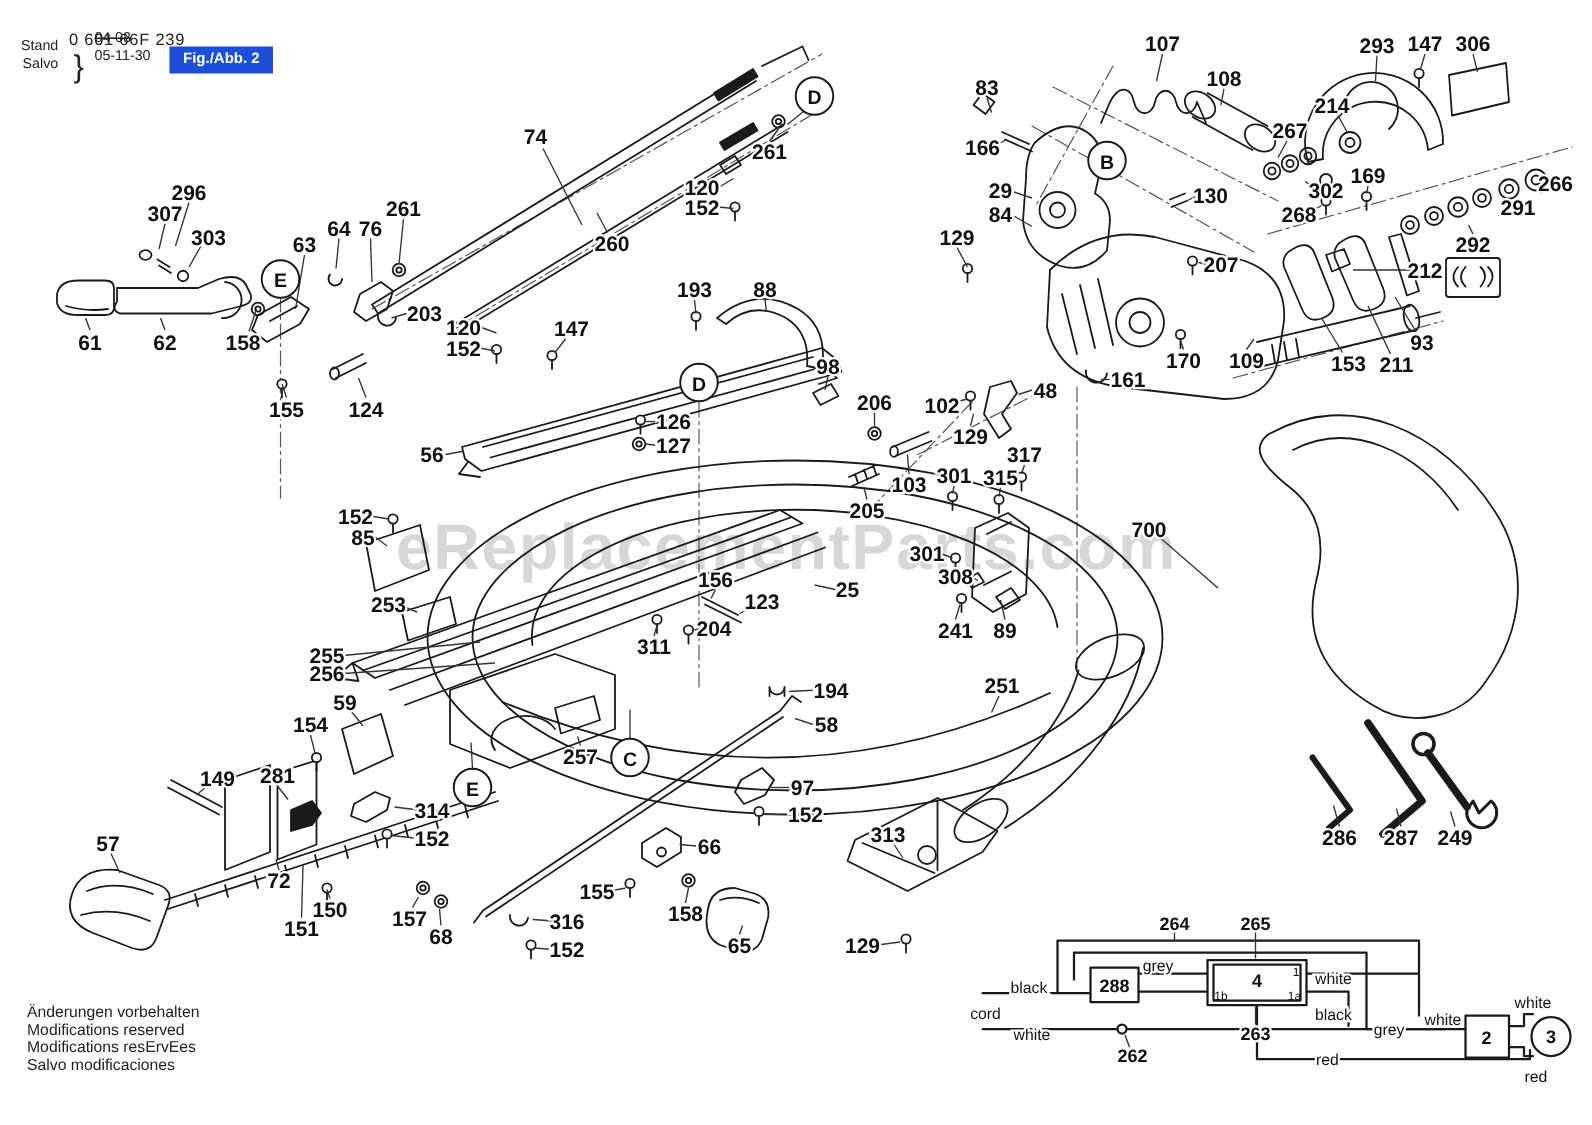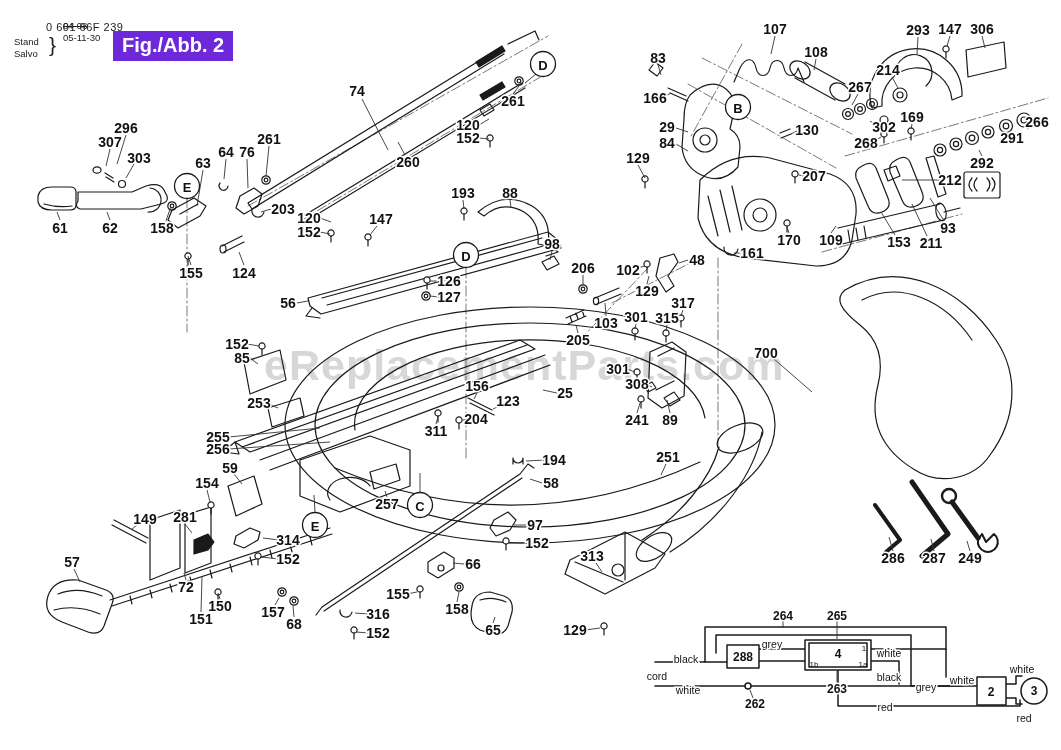--- a/index.html
+++ b/index.html
@@ -1,24 +1,24 @@
 <!DOCTYPE html>
 <html><head>
 <meta charset="utf-8">
 <style>
   html,body{margin:0;padding:0;background:#fff;}
   .page{position:relative;width:1061px;height:750px;background:#fff;overflow:hidden;
         font-family:"Liberation Sans",sans-serif;color:#111;}
   .hdr-code{position:absolute;left:46px;top:21px;font-size:11px;letter-spacing:.5px;color:#222;}
-  .hdr-labels{position:absolute;left:14px;top:36px;font-size:9.5px;line-height:11.5px;color:#222;}
+  .hdr-labels{position:absolute;left:14px;top:25px;font-size:9.5px;line-height:11.5px;color:#222;text-align:right;}
   .hdr-brace{position:absolute;left:49px;top:33px;font-size:21px;font-weight:400;color:#222;}
   .hdr-vals{position:absolute;left:63px;top:20px;font-size:9.5px;line-height:11.5px;color:#222;}
   .struck{text-decoration:line-through;}
-  .figbox{position:absolute;left:113px;top:31px;background:#6d28d9;color:#fff;font-weight:bold;
-          font-size:20px;padding:3px 9px 4px 9px;}
+  .figbox{position:absolute;left:113px;top:31px;background:#1d4ed8;color:#fff;font-weight:bold;
+          font-size:10px;padding:3px 9px 4px 9px;}
   .watermark{position:absolute;left:264px;top:341px;font-size:43px;font-weight:600;
              color:#bdbdbd;opacity:.6;letter-spacing:1px;white-space:nowrap;}
   .footer{position:absolute;left:18px;top:670px;font-size:10.5px;line-height:11.5px;color:#222;}
   svg{position:absolute;left:0;top:0;}
   .co{font:bold 14px "Liberation Sans",sans-serif;fill:#111;text-anchor:middle;
       dominant-baseline:central;paint-order:stroke;stroke:#fff;stroke-width:3px;}
   .lt{font:bold 13px "Liberation Sans",sans-serif;fill:#111;text-anchor:middle;dominant-baseline:central;}
   .wl{font:10.5px "Liberation Sans",sans-serif;fill:#111;text-anchor:middle;dominant-baseline:central;
       paint-order:stroke;stroke:#fff;stroke-width:3px;}
   .wn{font:bold 12px "Liberation Sans",sans-serif;fill:#111;text-anchor:middle;dominant-baseline:central;
@@ -548,13 +548,19 @@
         <text x="926" y="687" class="wl">grey</text>
         <text x="962" y="680" class="wl">white</text>
         <text x="991" y="692" class="wb">2</text>
         <text x="1022" y="669" class="wl">white</text>
         <text x="1034" y="691" class="wb">3</text>
         <text x="1024" y="718" class="wl">red</text>
         <text x="885" y="707" class="wl">red</text>
       </g>
   </svg>
 
+  <div class="footer">
+    <div>Änderungen vorbehalten</div>
+    <div>Modifications reserved</div>
+    <div>Modifications resErvEes</div>
+    <div>Salvo modificaciones</div>
+  </div>
 </div>
 
 </body></html>

